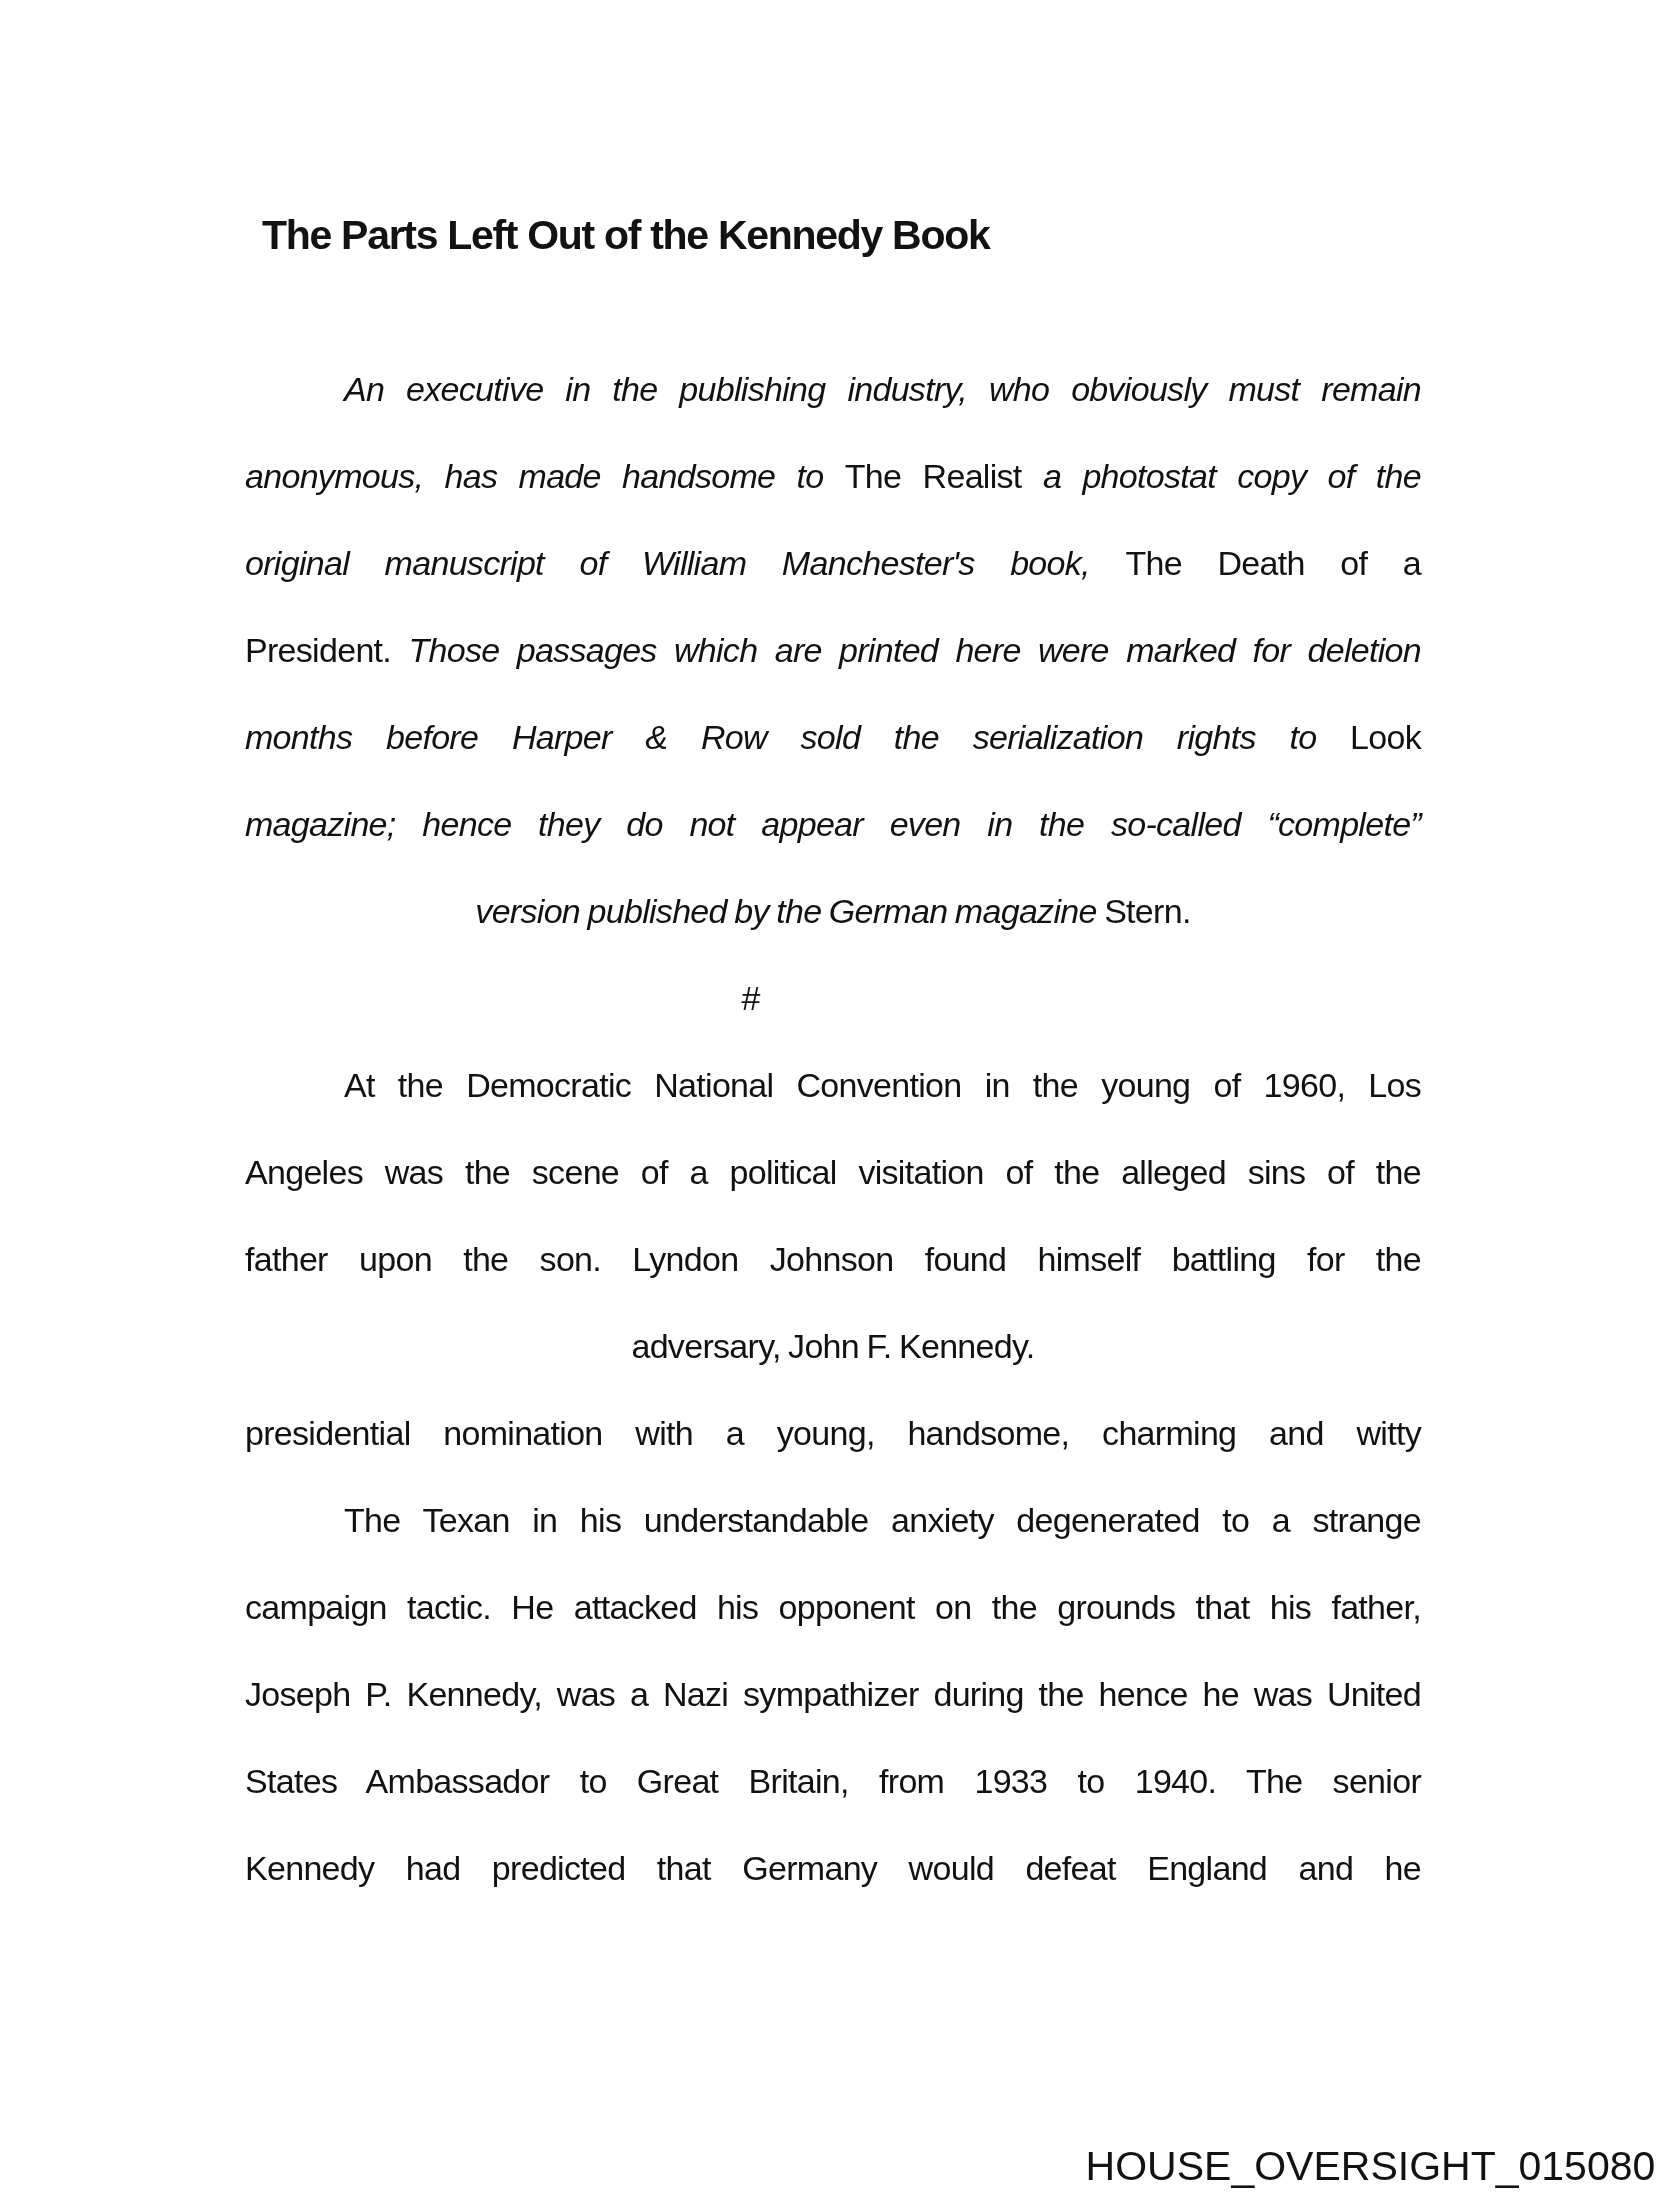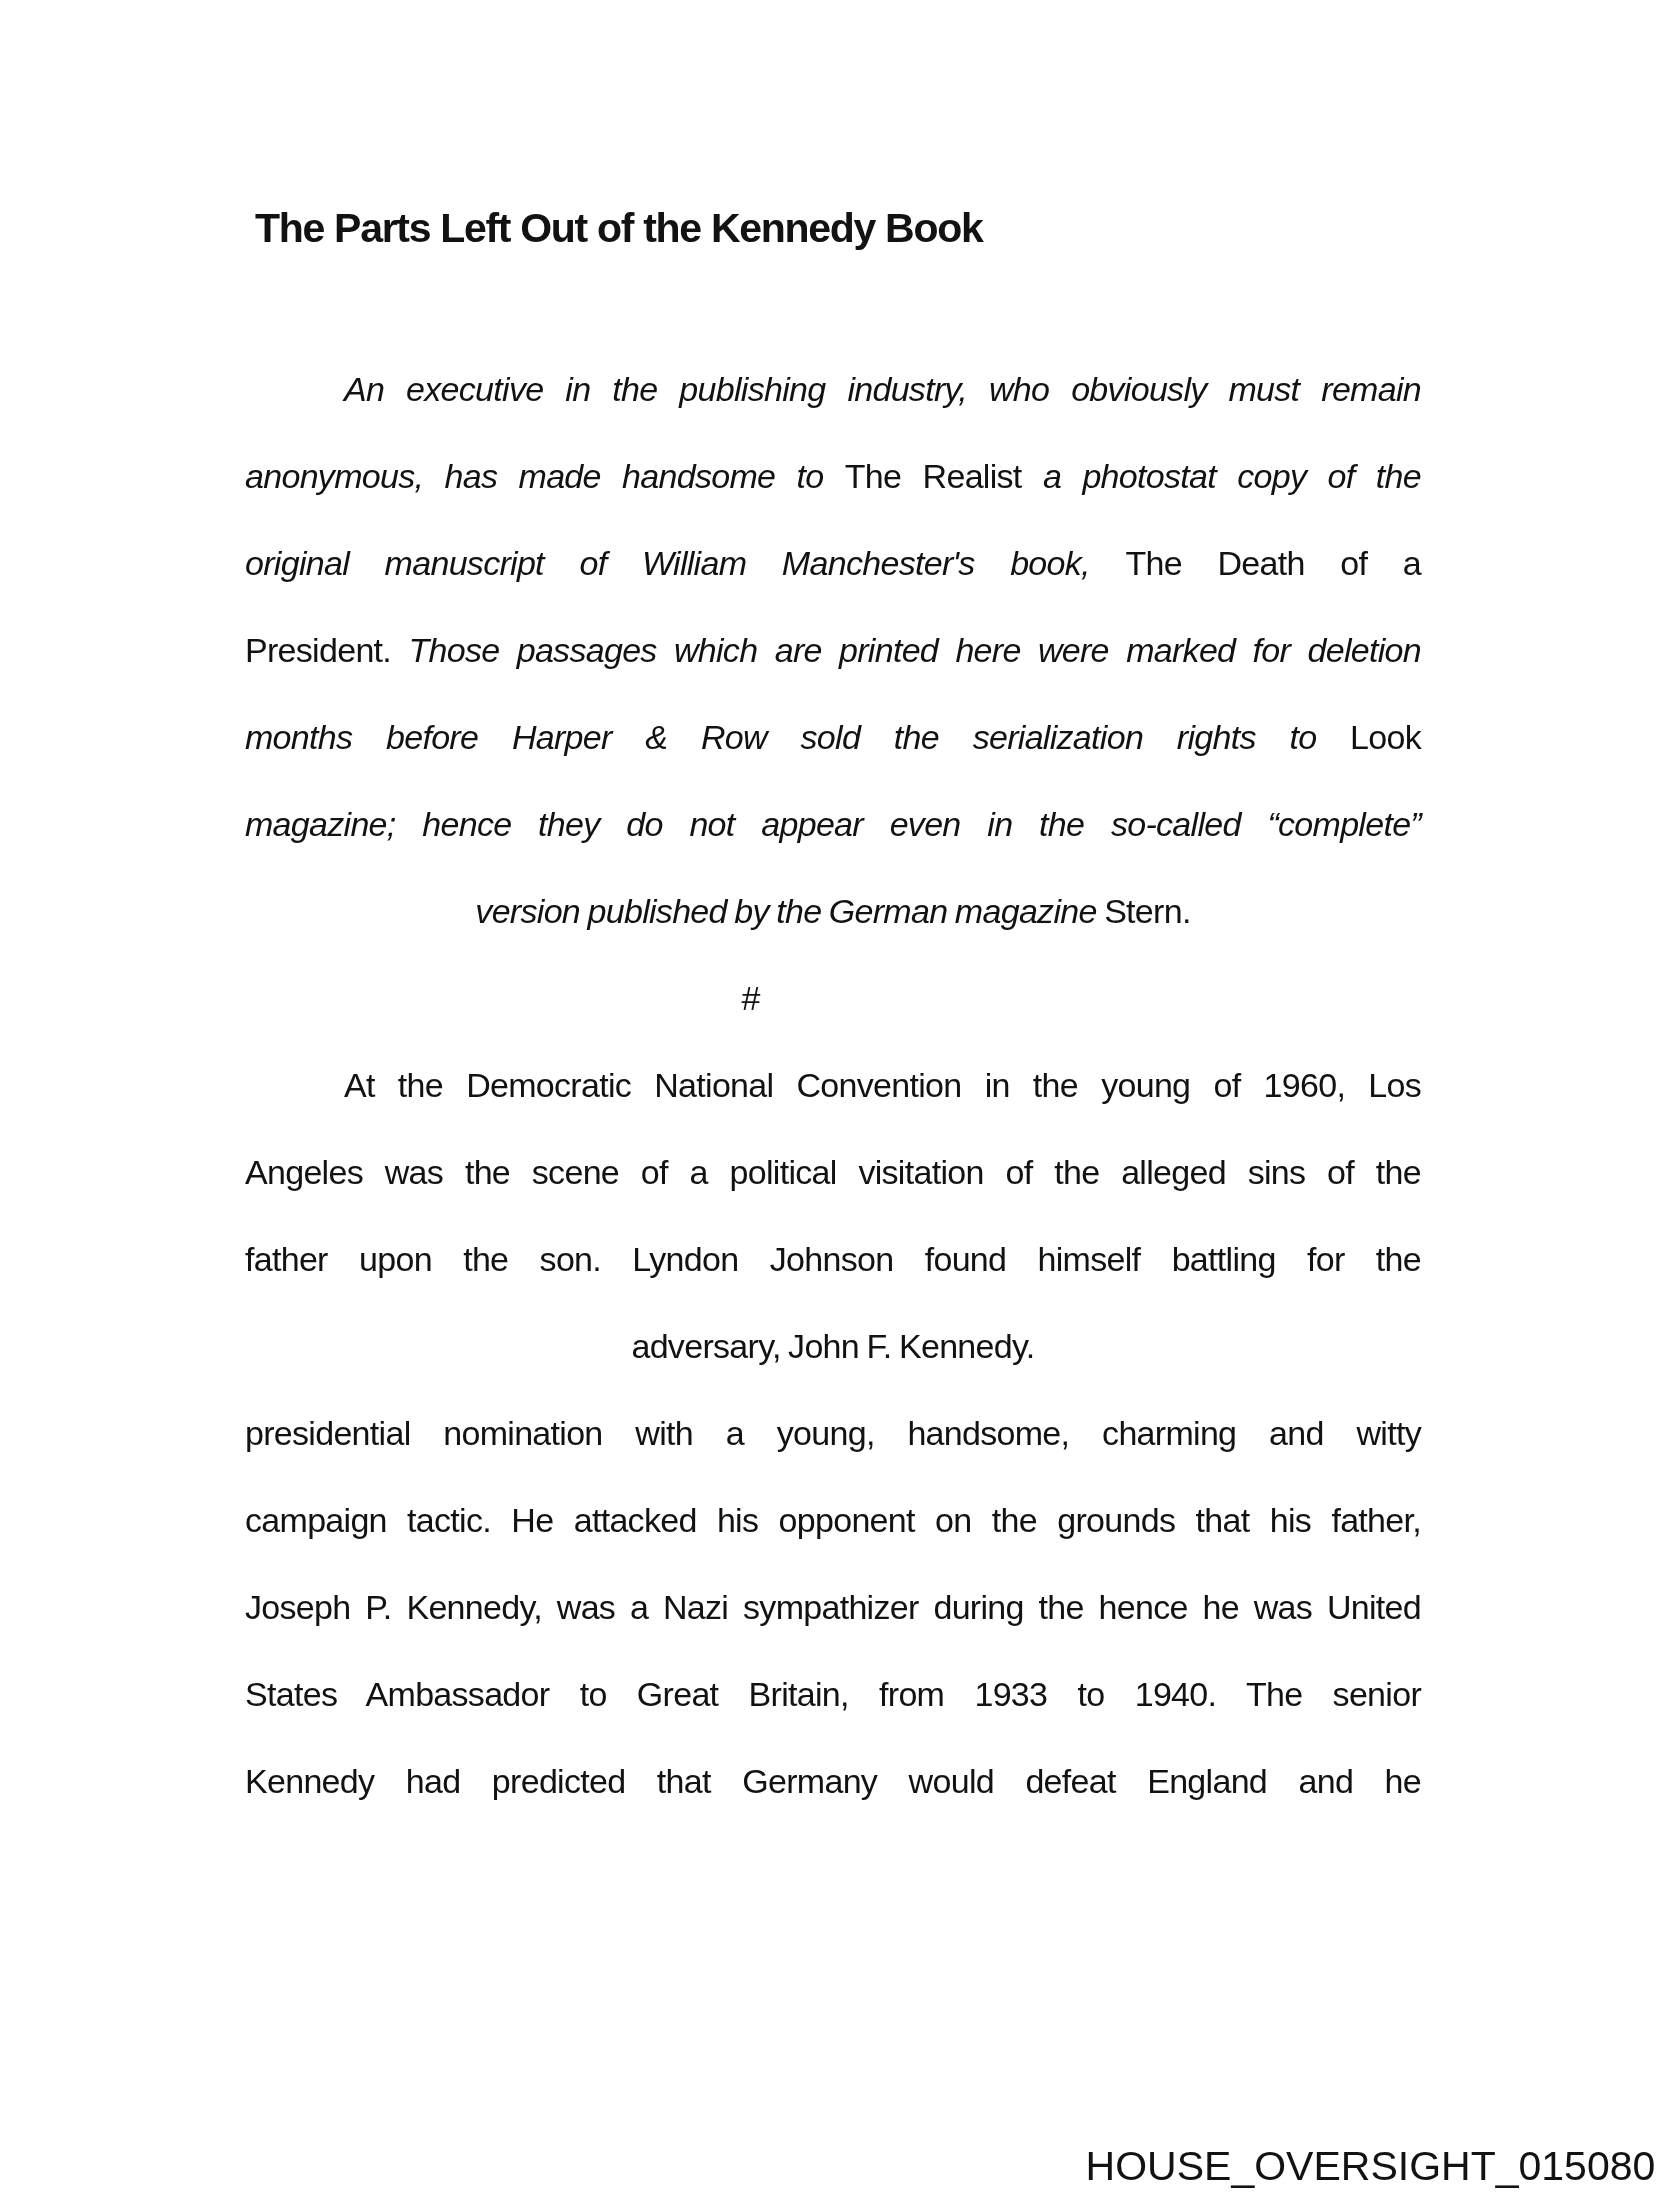--- a/index.html
+++ b/index.html
@@ -13,21 +13,21 @@
     height: 2205px;
     background: #ffffff;
     font-family: "Liberation Sans", sans-serif;
     color: #121212;
     overflow: hidden;
   }
   .title {
     position: absolute;
     left: 246px;
     top: 196px;
-    margin: 9px;
+    margin: 16px;
     font-size: 41px;
     font-weight: bold;
     letter-spacing: -1.3px;
     white-space: nowrap;
   }
   .body-text {
     position: absolute;
     left: 245px;
     top: 346px;
     width: 1176px;
@@ -78,20 +78,21 @@
       <div class="line justify"><span class="seg-roman">President.</span><span class="seg-italic"> Those passages which are printed here were marked for deletion</span></div>
       <div class="line justify"><span class="seg-italic">months before Harper &amp; Row sold the serialization rights to </span><span class="seg-roman">Look</span></div>
       <div class="line justify"><span class="seg-italic">magazine; hence they do not appear even in the so-called “complete”</span></div>
       <div class="line left"><span class="seg-italic">version published by the German magazine </span><span class="seg-roman">Stern.</span></div>
       <div class="line separator">#</div>
       <div class="line justify indent"><span class="seg-roman">At the Democratic National Convention in the young of 1960, Los</span></div>
       <div class="line justify"><span class="seg-roman">Angeles was the scene of a political visitation of the alleged sins of the</span></div>
       <div class="line justify"><span class="seg-roman">father upon the son. Lyndon Johnson found himself battling for the</span></div>
       <div class="line left"><span class="seg-roman">adversary, John F. Kennedy.</span></div>
       <div class="line justify"><span class="seg-roman">presidential nomination with a young, handsome, charming and witty</span></div>
+      <div class="line justify indent"><span class="seg-roman">The Texan in his understandable anxiety degenerated to a strange</span></div>
       <div class="line justify"><span class="seg-roman">campaign tactic. He attacked his opponent on the grounds that his father,</span></div>
       <div class="line justify"><span class="seg-roman">Joseph P. Kennedy, was a Nazi sympathizer during the hence he was United</span></div>
       <div class="line justify"><span class="seg-roman">States Ambassador to Great Britain, from 1933 to 1940. The senior</span></div>
       <div class="line justify"><span class="seg-roman">Kennedy had predicted that Germany would defeat England and he</span></div>
     </div>
   <div class="footer">HOUSE_OVERSIGHT_015080</div>
 </div>
 
 
 </body></html>

